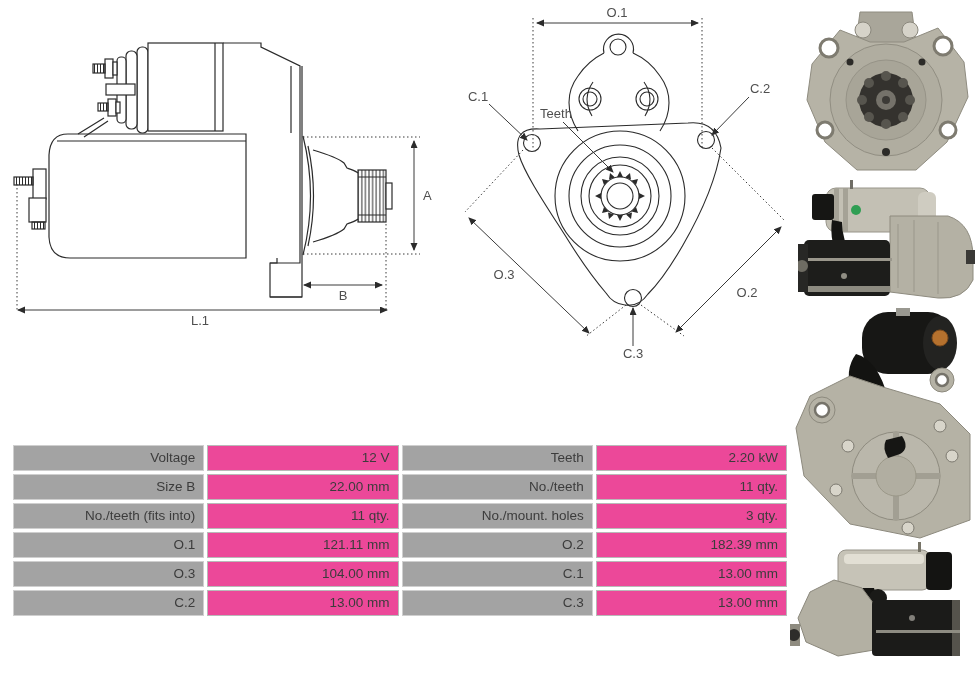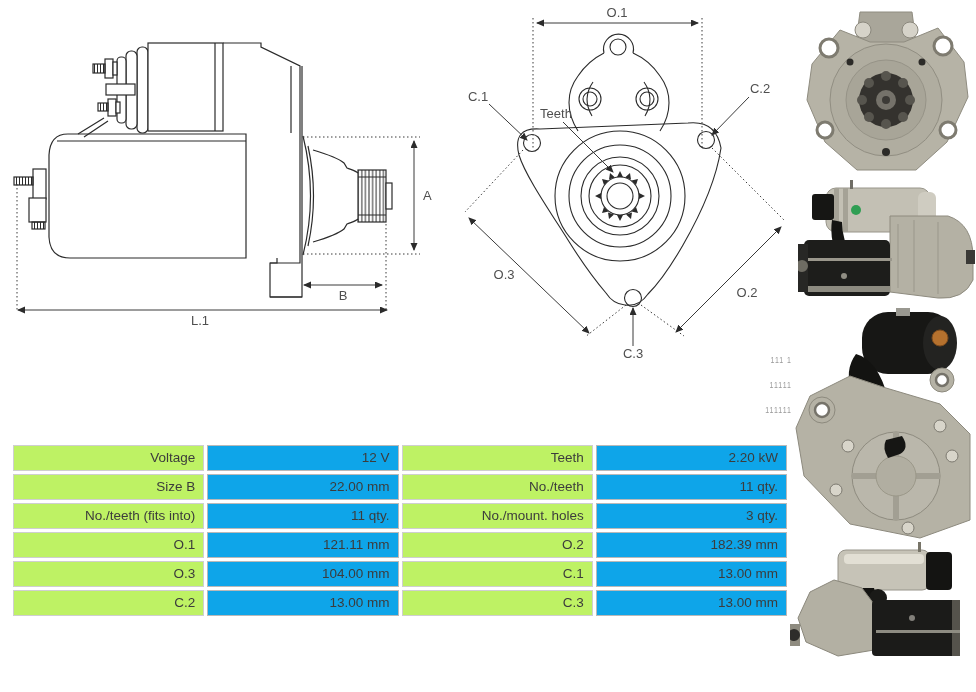--- a/index.html
+++ b/index.html
@@ -6,22 +6,22 @@
   .page{position:relative;width:976px;height:692px;background:#fff;overflow:hidden;
         font-family:"Liberation Sans", sans-serif;}
   svg{display:block;}
   .drawing{position:absolute;}
   .photo{position:absolute;}
   .dim-label{font-family:"Liberation Sans", sans-serif;font-size:13px;fill:#4f4f4f;}
   .spec-table{position:absolute;left:10px;top:442px;width:780px;
       border-collapse:separate;border-spacing:3px 3px;table-layout:fixed;
       font-size:13.5px;color:#3c3c3c;}
   .spec-table td{padding:3px 8px;vertical-align:top;line-height:1.28;height:18px;}
-  .spec-table td.lbl{background:#bef264;border:1px solid #cfcfcf;text-align:right;margin-left:44px;}
-  .spec-table td.val{background:#0ea5e9;border:1px solid #b9b9b9;text-align:right;}
+  .spec-table td.lbl{background:#a3a3a3;border:1px solid #cfcfcf;text-align:right;margin-left:44px;}
+  .spec-table td.val{background:#ec4899;border:1px solid #b9b9b9;text-align:right;}
   .watermark{position:absolute;left:750px;top:356px;width:42px;height:88px;
       color:#9a9a9a;font-size:7px;line-height:1;filter:blur(0.4px);
       display:flex;flex-direction:column;align-items:flex-end;gap:18px;}
   .watermark span{letter-spacing:1px;transform:scaleY(1.4);}
 </style>
 </head>
 <body>
 
 <div class="page">
 
@@ -248,25 +248,20 @@
       <polygon points="8,76 20,50 44,38 72,46 84,62 84,108 48,114 16,100" fill="#b3b0a3" stroke="#8b887c"></polygon>
       <rect x="0" y="82" width="10" height="22" fill="#8f8c80"></rect>
       <circle cx="4" cy="93" r="6" fill="#2e2d2a"></circle>
       <rect x="82" y="58" width="88" height="56" rx="4" fill="#1b1b19"></rect>
       <rect x="162" y="58" width="8" height="56" fill="#55534c"></rect>
       <rect x="86" y="88" width="84" height="3" fill="#8e8c82"></rect>
       <circle cx="122" cy="76" r="3" fill="#82807a"></circle>
     </svg>
   </div>
 
-  <div class="watermark">
-    <span>111 1</span>
-    <span>11111</span>
-    <span>111111</span>
-  </div>
 
   <table class="spec-table">
     <tbody>
       <tr>
         <td class="lbl">Voltage</td>
         <td class="val">12 V</td>
         <td class="lbl">Teeth</td>
         <td class="val">2.20 kW</td>
       </tr>
       <tr>

